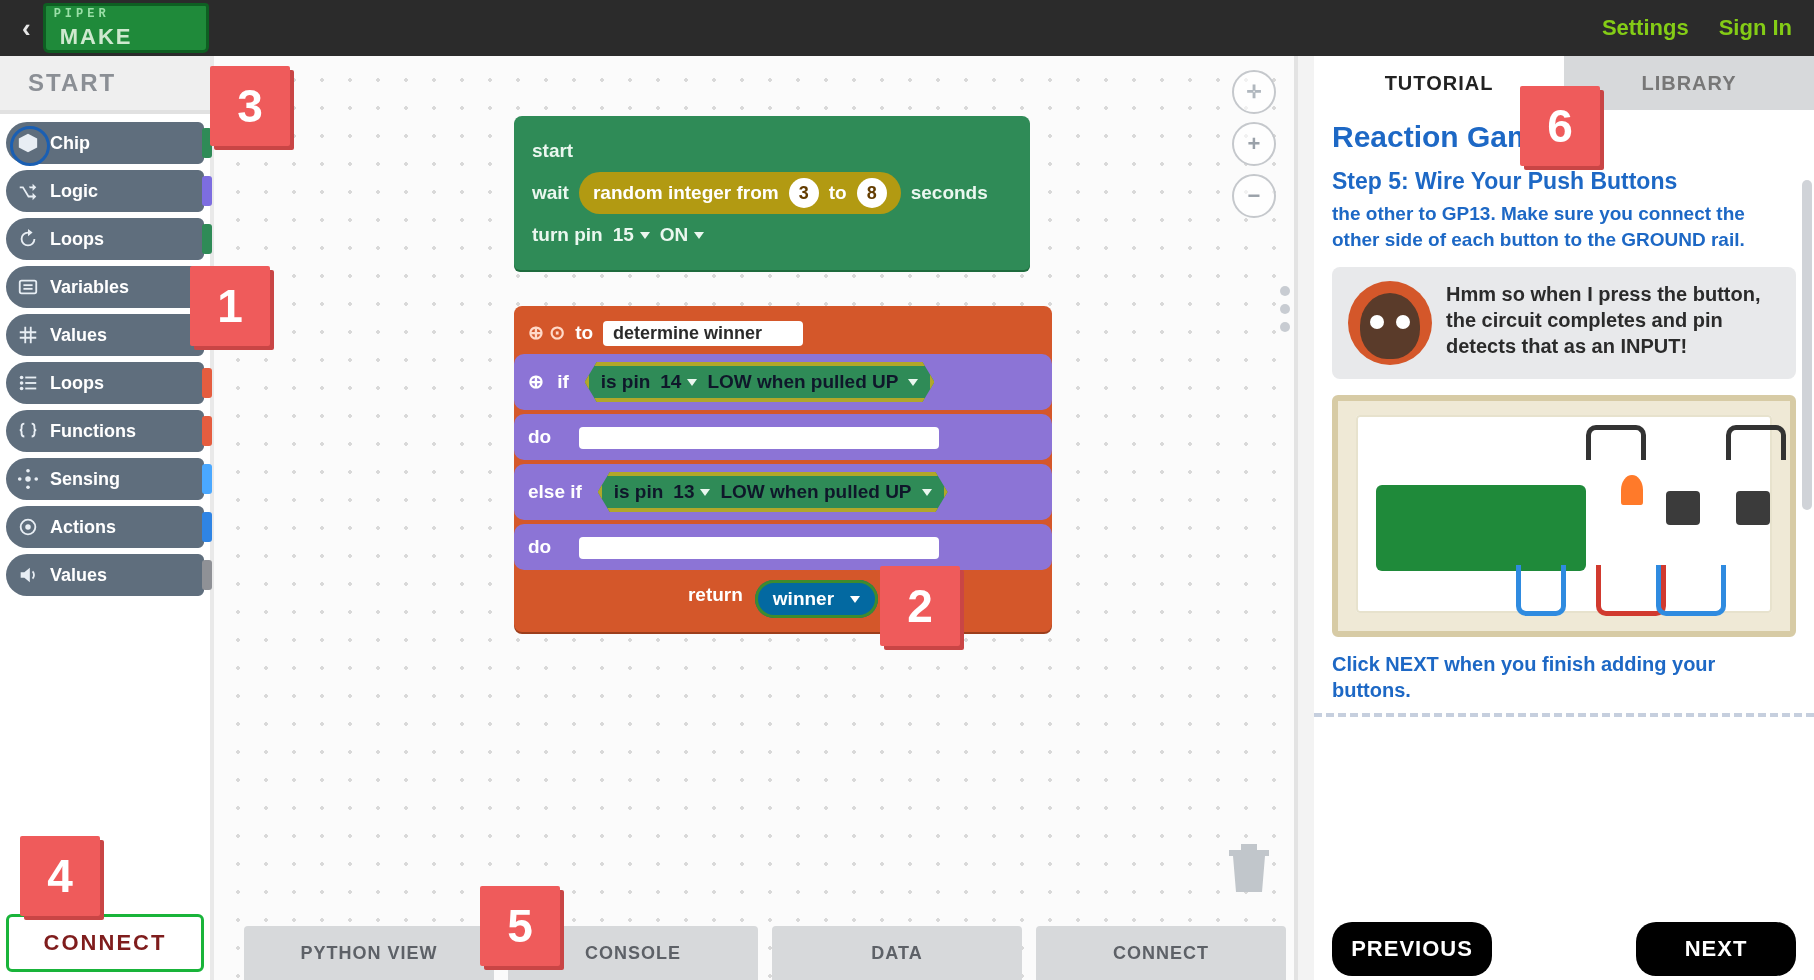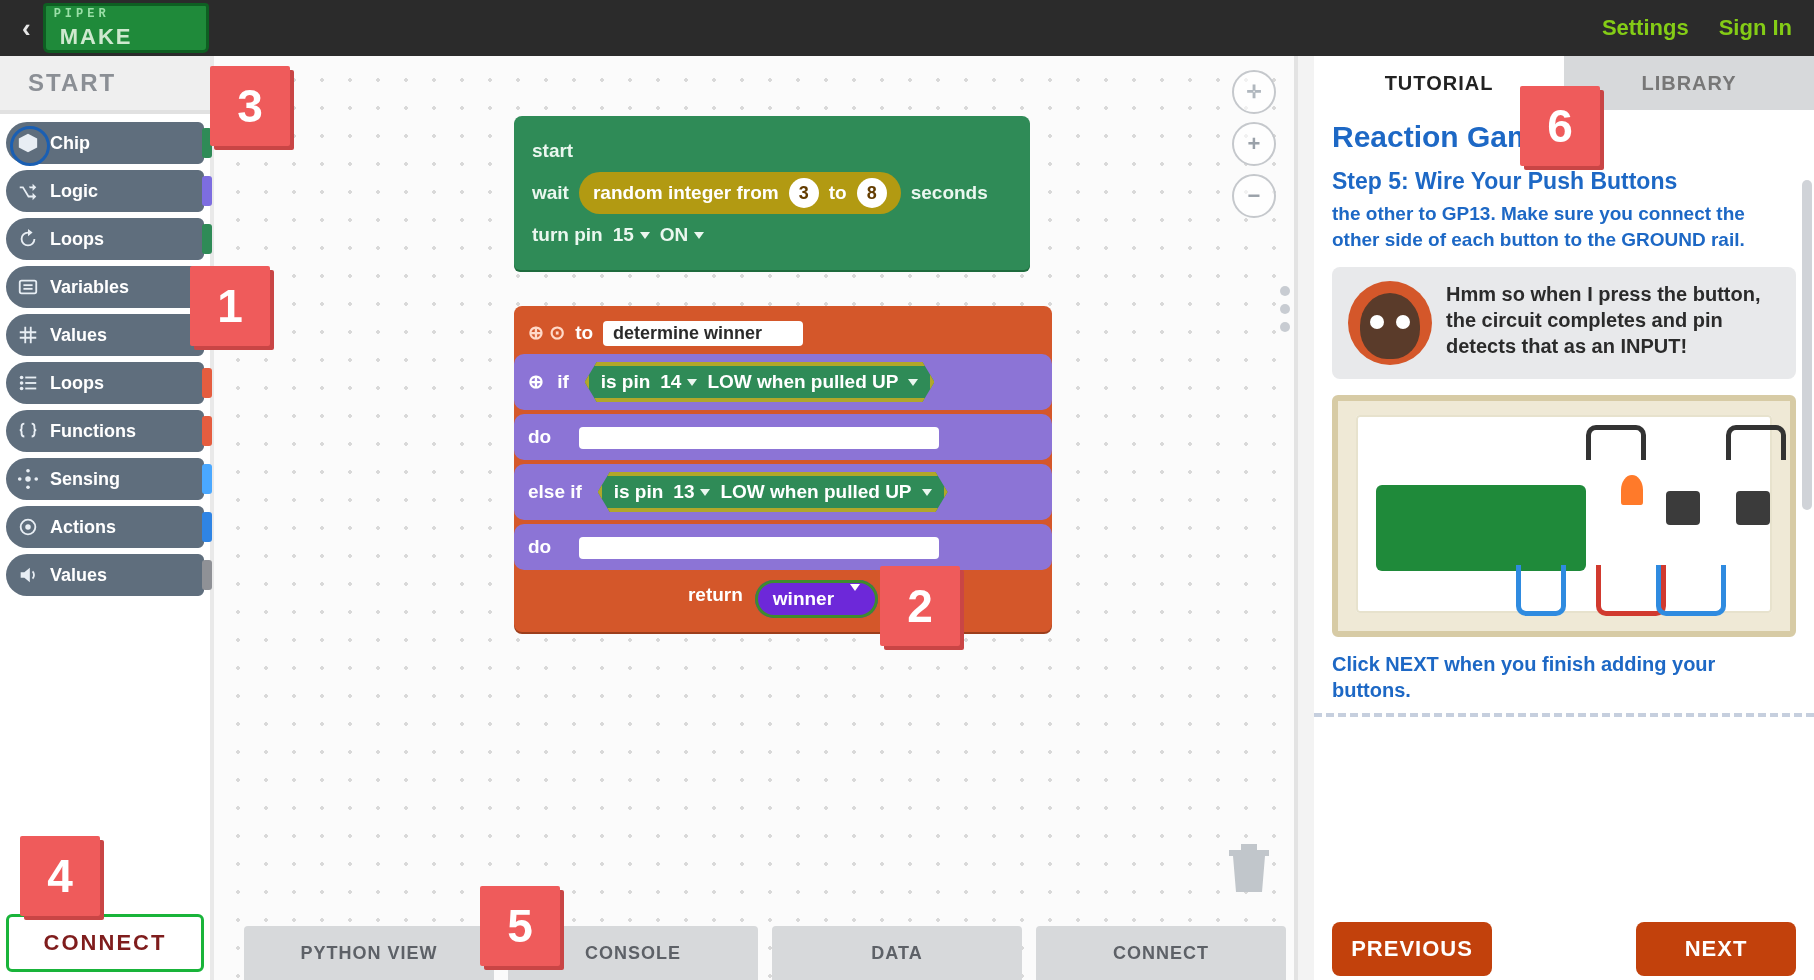--- a/index.html
+++ b/index.html
@@ -71,23 +71,23 @@
   .stack1 .row{display:flex;align-items:center;gap:10px;margin:6px 0;}
   .yellowChip{background:#b29a12;border-radius:24px;padding:6px 14px;display:inline-flex;align-items:center;gap:10px;color:#fff;}
   .numBubble{background:#fff;color:#633c00;border-radius:50%;width:30px;height:30px;display:inline-flex;align-items:center;justify-content:center;font:700 18px Arial;}
   .dropd{display:inline-flex;align-items:center;gap:6px;}
   .tri{width:0;height:0;border-left:5px solid transparent;border-right:5px solid transparent;border-top:7px solid #eaf7ef;display:inline-block;}
   
   .func{position:absolute;left:300px;top:250px;background:#d4572a;border-radius:8px;padding:12px 14px 14px;color:#fff;font:600 19px/30px Arial;width:510px;box-shadow:0 2px 0 #9c3e1c;}
   .func .head{display:flex;align-items:center;gap:10px;margin-bottom:6px;}
   .func .fnname{background:#fff;color:#2b2b2b;border-radius:4px;padding:2px 10px;font:600 18px Arial;min-width:180px;text-align:left;}
   .purp{background:#8c74d6;border-radius:10px;padding:8px 10px 8px 14px;margin:4px -14px 4px -14px;}
-  .hex{background:#2f8b57;display:inline-flex;align-items:center;gap:10px;color:#ffffff;padding:5px 16px;border-radius:4px;box-shadow:inset 0 0 0 4px #b1a72a;clip-path:polygon(12px 0,calc(100% - 12px) 0,100% 50%,calc(100% - 12px) 100%,12px 100%,0 50%);}
+  .hex{background:#2f8b57;display:inline-flex;align-items:center;gap:10px;color:#0f172a;padding:5px 16px;border-radius:4px;box-shadow:inset 0 0 0 4px #b1a72a;clip-path:polygon(12px 0,calc(100% - 12px) 0,100% 50%,calc(100% - 12px) 100%,12px 100%,0 50%);}
   .retRow{display:flex;justify-content:center;margin-top:10px;}
-  .retPill{background:#6d28d9;color:#fff;border-radius:22px;padding:4px 18px;display:inline-flex;gap:16px;box-shadow:inset 0 0 0 3px #3e8b2e;}
+  .retPill{background:#0369a1;color:#fff;border-radius:22px;padding:4px 18px;display:inline-flex;align-items:center;gap:16px;box-shadow:inset 0 0 0 3px #3e8b2e;}
   
   .badge{position:absolute;width:80px;height:80px;background:#ef5b5b;color:#fff;display:flex;align-items:center;justify-content:center;font:800 46px Arial;border-radius:2px;box-shadow:4px 4px 0 var(--badgeShadow);}
   
   .rightcol{width:500px;background:#f3f3f3;display:flex;flex-direction:column;border-left:4px solid #e3e3e3;position:relative;padding-left:16px;}
   .rtabs{display:flex;height:54px;}
   .rtab{flex:1;display:flex;align-items:center;justify-content:center;font:800 20px Arial;letter-spacing:1px;}
   .rtab.active{background:#fff;color:#222;}
   .rtab.inactive{background:#d7d9db;color:#777;}
   .tutBody{background:#fff;flex:1;padding:10px 18px 14px 18px;overflow:hidden;position:relative;}
   .tTitle{color:#1d68c5;font:800 30px Arial;}
@@ -100,21 +100,21 @@
   .speechText{color:#2b2b2b;font:700 20px/26px Arial;}
   .board{margin-top:16px;background:#efe9d6;border:6px solid #d7cba5;border-radius:6px;height:230px;position:relative;}
   .breadboard{position:absolute;inset:14px 18px 18px 18px;background:#fff;border-radius:4px;box-shadow:inset 0 0 0 2px #e7e2cd;}
   .pico{position:absolute;left:20px;top:70px;width:210px;height:86px;background:#1f8a3a;border-radius:6px;}
   .led{position:absolute;left:265px;top:60px;width:22px;height:30px;background:#ff7a2a;border-radius:50% 50% 10% 10%;}
   .btnSq{position:absolute;width:34px;height:34px;background:#3b3b3b;border-radius:4px;}
   .wireU{position:absolute;border:5px solid;border-top:none;width:60px;height:46px;border-radius:0 0 10px 10px;}
   .instr{color:#1d68c5;font:700 20px/26px Arial;margin-top:14px;}
   .dashline{height:0;border-top:4px dashed #c6cfde;margin:10px -18px 0;}
   .navBtns{display:flex;gap:18px;justify-content:space-between;padding:14px 18px 4px 18px;background:#fff;}
-  .navBtn{background:#c2410c;color:#fff;border-radius:8px;height:54px;min-width:160px;display:flex;align-items:center;justify-content:center;font:800 22px Arial;letter-spacing:1px;}
+  .navBtn{background:#000000;color:#fff;border-radius:20px;height:54px;min-width:160px;display:flex;align-items:center;justify-content:center;font:800 22px Arial;letter-spacing:1px;}
   .sideDots{position:absolute;left:-18px;top:230px;display:flex;flex-direction:column;gap:8px;}
   .sideDots div{width:10px;height:10px;background:#c8ccd2;border-radius:50%;}
   .scrollbar{position:absolute;right:2px;top:70px;width:10px;height:330px;background:#d0d3d8;border-radius:6px;}
   
   .layer{position:absolute;inset:56px 0 0 0;pointer-events:none;}
 </style>
 </head>
 <body>
 
 <div class="topbar">

